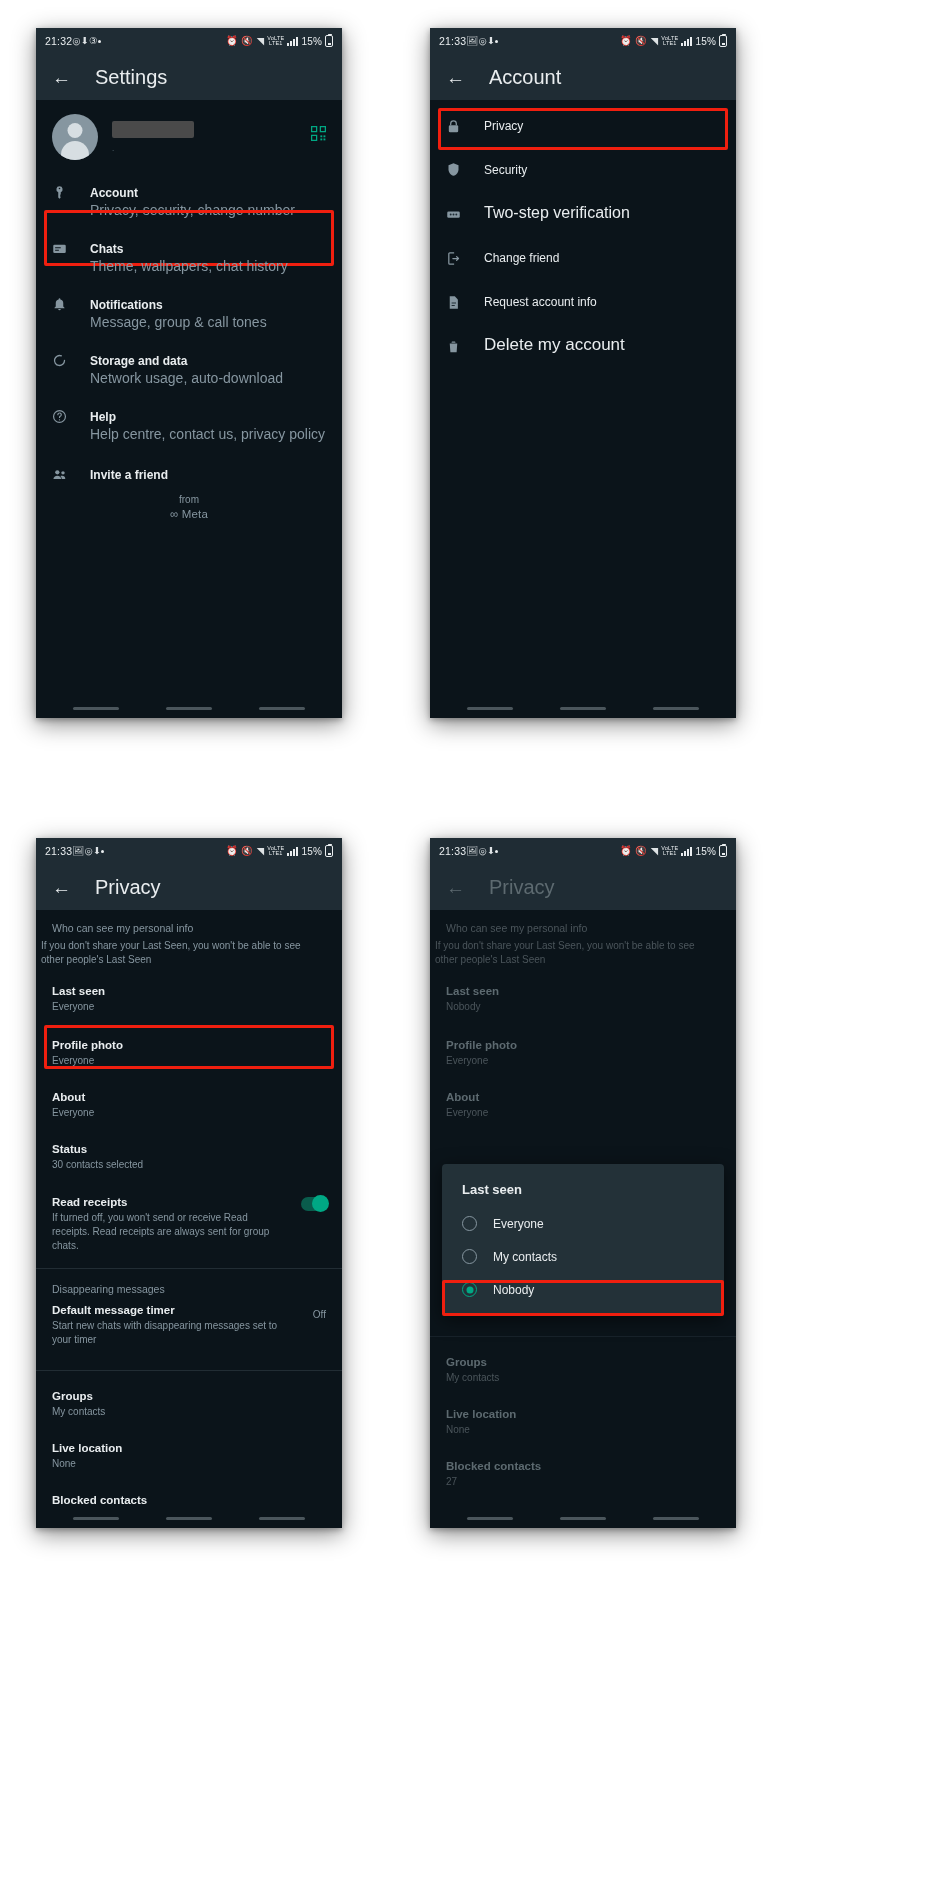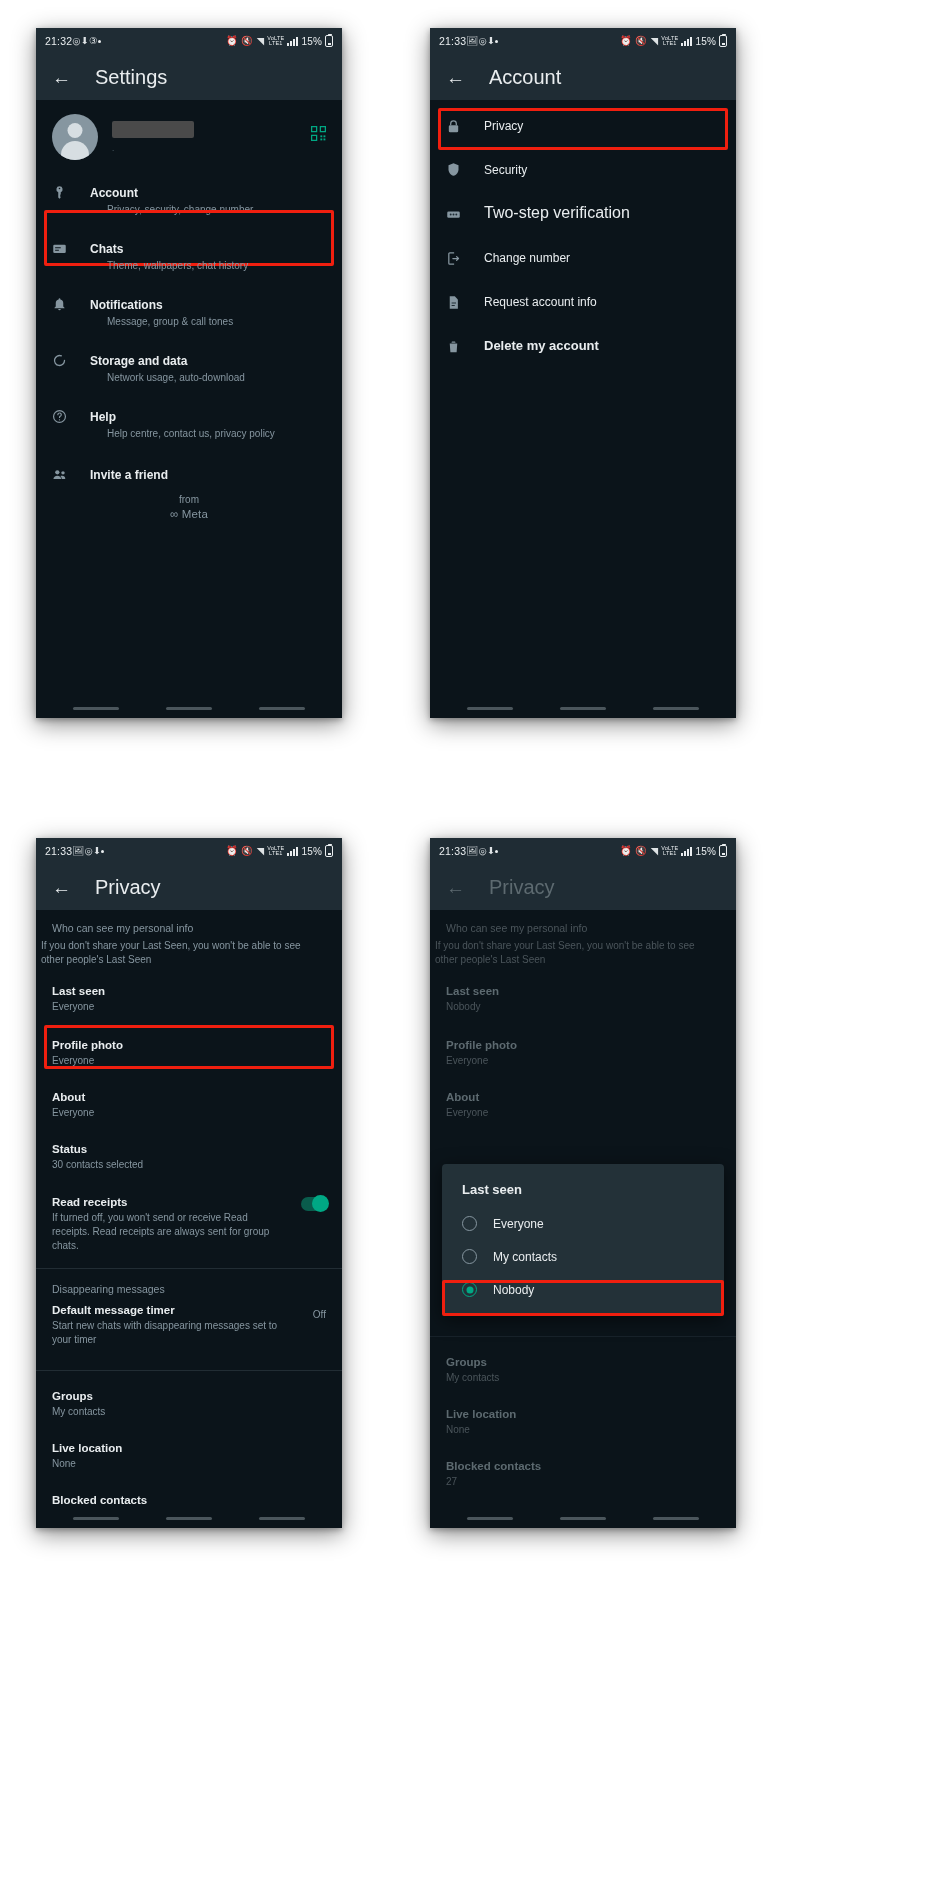--- a/index.html
+++ b/index.html
@@ -85,21 +85,21 @@
     display: flex; align-items: flex-start; gap: 0;
     padding: 11px 16px; position: relative;
   }
   .li-icon {
     width: 38px; flex: 0 0 38px; color: #8696a0;
     display:flex; align-items:center; justify-content:flex-start;
     padding-top: 2px;
   }
   .li-body { flex: 1 1 auto; min-width: 0; }
   .li-title { color: #e9edef; font-size: 12px; font-weight: bold; line-height: 15px; }
-  .li-sub { color: #8696a0; font-size: 10px; line-height: 14px; margin-top: 2px; margin-left: 17px; }
+  .li-sub { color: #8696a0; font-size: 14px; line-height: 14px; margin-top: 2px; }
 
   .meta-footer { text-align:center; }
   .meta-from { color:#8696a0; font-size: 10px; }
   .meta-logo { color:#8696a0; font-size: 11.5px; margin-top: 3px; letter-spacing:.2px; }
 
   
   .prow { padding: 9px 16px; position: relative; }
   .prow-title { color: #e9edef; font-size: 11.5px; font-weight: bold; line-height:15px; }
   .prow-sub { color: #8696a0; font-size: 10px; line-height: 14px; margin-top: 1px; }
   .prow-val { position:absolute; right:16px; top:12px; color:#8696a0; font-size:10px; }
@@ -378,21 +378,21 @@
       </div>
 
       <div class="list-item" style="padding:13px 16px;align-items:center">
         <span class="li-icon">
           <svg width="15" height="15" viewBox="0 0 24 24" fill="none" stroke="#8696a0" stroke-width="2">
             <path d="M13 3H6a1.5 1.5 0 00-1.5 1.5v15A1.5 1.5 0 006 21h7"></path>
             <path d="M11 12h9m0 0l-3-3m3 3l-3 3" stroke-linecap="round" stroke-linejoin="round"></path>
           </svg>
         </span>
         <span class="li-body">
-          <span class="li-title" style="font-weight:normal;font-size:12px">Change number</span>
+          <span class="li-title" style="font-weight:normal;font-size:12px">Change friend</span>
         </span>
       </div>
 
       <div class="list-item" style="padding:13px 16px;align-items:center">
         <span class="li-icon">
           <svg width="15" height="15" viewBox="0 0 24 24" fill="#8696a0">
             <path d="M6 2h8l5 5v15H6z"></path>
             <rect x="9" y="12" width="7" height="1.6" fill="#1f2c34"></rect>
             <rect x="9" y="16" width="5" height="1.6" fill="#1f2c34"></rect>
           </svg>
@@ -402,21 +402,21 @@
         </span>
       </div>
 
       <div class="list-item" style="padding:13px 16px;align-items:center">
         <span class="li-icon">
           <svg width="15" height="15" viewBox="0 0 24 24" fill="#8696a0">
             <path d="M6 7h12l-1 14H7zM9.5 4h5l.8 2H8.7z"></path>
           </svg>
         </span>
         <span class="li-body">
-          <span class="li-title" style="font-weight:bold;font-size:13px">Delete my account</span>
+          <span class="li-title" style="font-weight:normal;font-size:17px">Delete my account</span>
         </span>
       </div>
 
       <div class="navbar">
         <span></span>
         <span></span>
         <span></span>
       </div>
     </div>
   </div>

